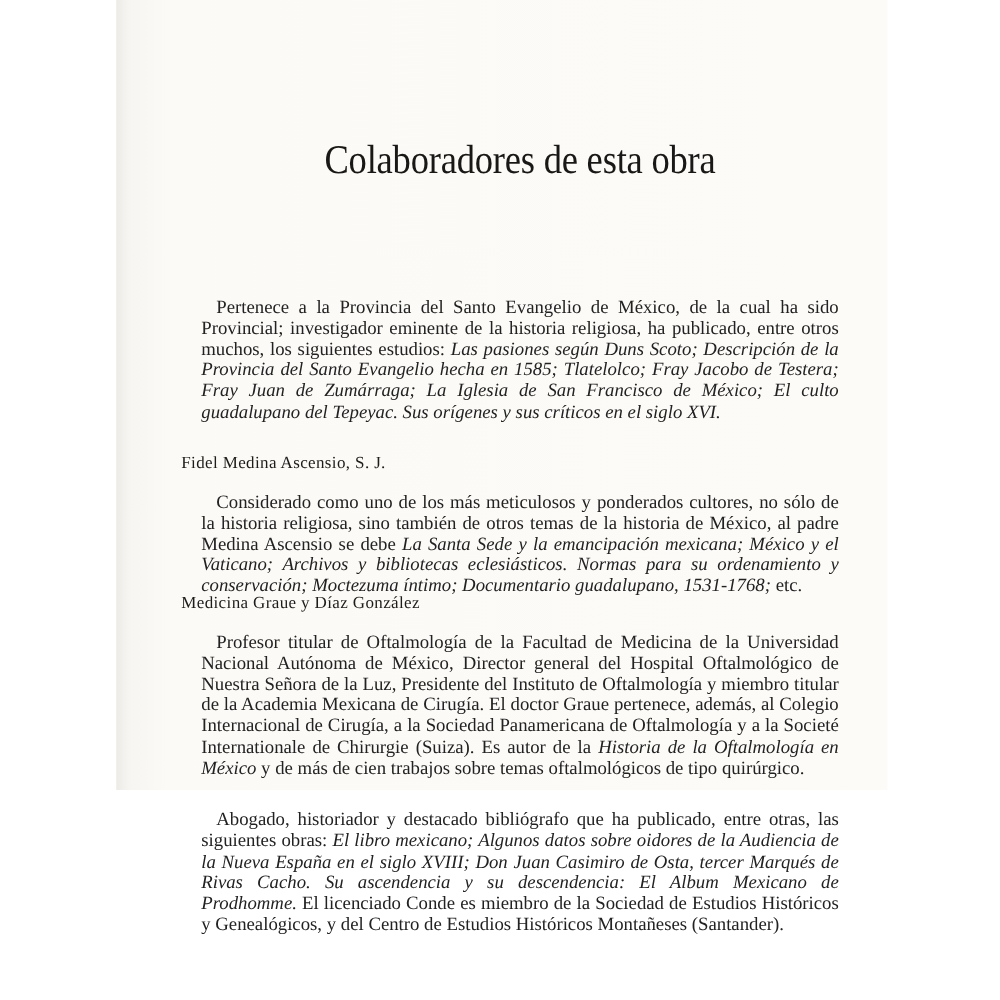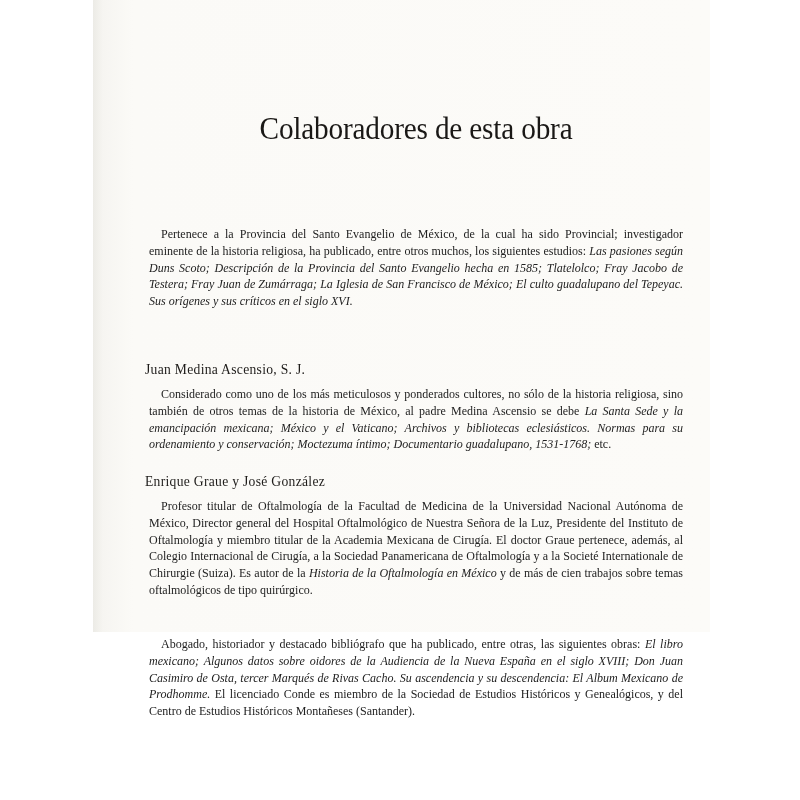--- a/index.html
+++ b/index.html
@@ -46,49 +46,49 @@
       left: 0;
       width: 542px;
     }
     .entry-name {
       font-size: 13.6px;
       letter-spacing: 0.3px;
       margin: 0 0 8px 0;
       color: #1e1c1a;
     }
     .entry-body {
-      font-size: 12px;
+      font-size: 15px;
       line-height: 16.8px;
       text-align: justify;
       text-indent: 12px;
-      margin: 4px;
+      margin: 16px;
       color: #222;
     }
     .entry-body i {
       font-style: italic;
     }
   </style>
 </head>
 <body>
 
 <div class="page">
   <div class="content">
     <h1 class="title">Colaboradores de esta obra</h1>
 
     <div class="entry" style="top:222px;">
       <p class="entry-body"><span>Pertenece a la Provincia del Santo Evangelio de México, de la cual ha sido Provincial; investigador eminente de la historia religiosa, ha publicado, entre otros muchos, los siguientes estudios: </span><i>Las pasiones según Duns Scoto; Descripción de la Provincia del Santo Evangelio hecha en 1585; Tlatelolco; Fray Jacobo de Testera; Fray Juan de Zumárraga; La Iglesia de San Francisco de México; El culto guadalupano del Tepeyac. Sus orígenes y sus críticos en el siglo XVI.</i></p>
     </div>
 
     <div class="entry" style="top:362px;">
-      <div class="entry-name">Juan Medina Ascensio, S. J.</div>
+      <div class="entry-name">Fidel Medina Ascensio, S. J.</div>
       <p class="entry-body"><span>Considerado como uno de los más meticulosos y ponderados cultores, no sólo de la historia religiosa, sino también de otros temas de la historia de México, al padre Medina Ascensio se debe </span><i>La Santa Sede y la emancipación mexicana; México y el Vaticano; Archivos y bibliotecas eclesiásticos. Normas para su ordenamiento y conservación; Moctezuma íntimo; Documentario guadalupano, 1531-1768;</i><span> etc.</span></p>
     </div>
 
     <div class="entry" style="top:474px;">
-      <div class="entry-name">Enrique Graue y José González</div>
+      <div class="entry-name">Medicina Graue y Díaz González</div>
       <p class="entry-body"><span>Profesor titular de Oftalmología de la Facultad de Medicina de la Universidad Nacional Autónoma de México, Director general del Hospital Oftalmológico de Nuestra Señora de la Luz, Presidente del Instituto de Oftalmología y miembro titular de la Academia Mexicana de Cirugía. El doctor Graue pertenece, además, al Colegio Internacional de Cirugía, a la Sociedad Panamericana de Oftalmología y a la Societé Internationale de Chirurgie (Suiza). Es autor de la </span><i>Historia de la Oftalmología en México</i><span> y de más de cien trabajos sobre temas oftalmológicos de tipo quirúrgico.</span></p>
     </div>
 
     <div class="entry" style="top:632px;">
       <p class="entry-body"><span>Abogado, historiador y destacado bibliógrafo que ha publicado, entre otras, las siguientes obras: </span><i>El libro mexicano; Algunos datos sobre oidores de la Audiencia de la Nueva España en el siglo XVIII; Don Juan Casimiro de Osta, tercer Marqués de Rivas Cacho. Su ascendencia y su descendencia: El Album Mexicano de Prodhomme.</i><span> El licenciado Conde es miembro de la Sociedad de Estudios Históricos y Genealógicos, y del Centro de Estudios Históricos Montañeses (Santander).</span></p>
     </div>
   </div>
 </div>
 
 </body></html>

